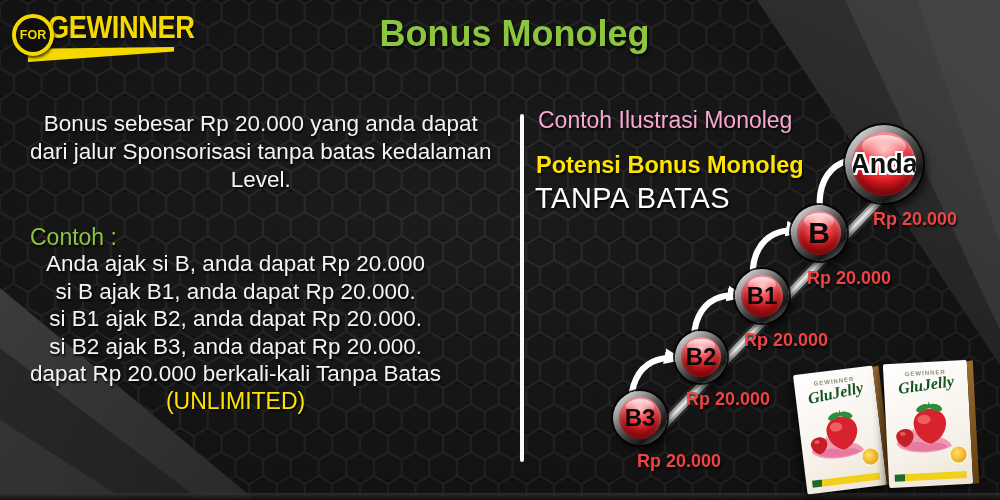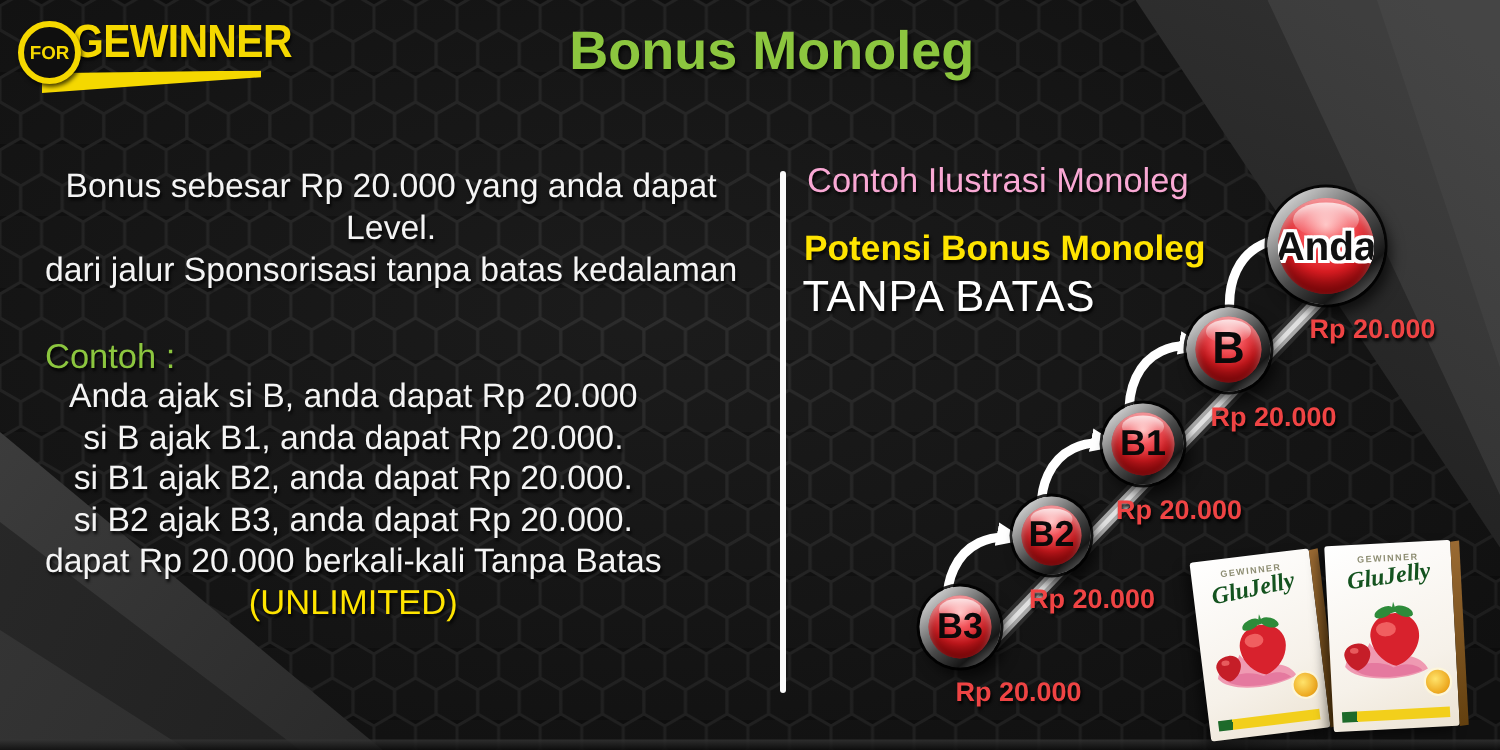--- a/index.html
+++ b/index.html
@@ -130,22 +130,22 @@
   <div class="logo">
     <div class="logo-badge">FOR</div>
     <div class="logo-word">GEWINNER</div>
     <div class="logo-swoosh"></div>
   </div>
 
   <div class="page-title">Bonus Monoleg</div>
 
   <div class="ltext intro">
     <div>Bonus sebesar Rp 20.000 yang anda dapat</div>
+    <div>dari jalur Sponsorisasi tanpa batas kedalaman</div>
     <div>Level.</div>
-    <div>dari jalur Sponsorisasi tanpa batas kedalaman</div>
   </div>
   <div class="ltext contoh-heading">Contoh :</div>
   <div class="ltext example">
     <div>Anda ajak si B, anda dapat Rp 20.000</div>
     <div>si B ajak B1, anda dapat Rp 20.000.</div>
     <div>si B1 ajak B2, anda dapat Rp 20.000.</div>
     <div>si B2 ajak B3, anda dapat Rp 20.000.</div>
     <div>dapat Rp 20.000 berkali-kali Tanpa Batas</div>
     <div class="unlimited">(UNLIMITED)</div>
   </div>

